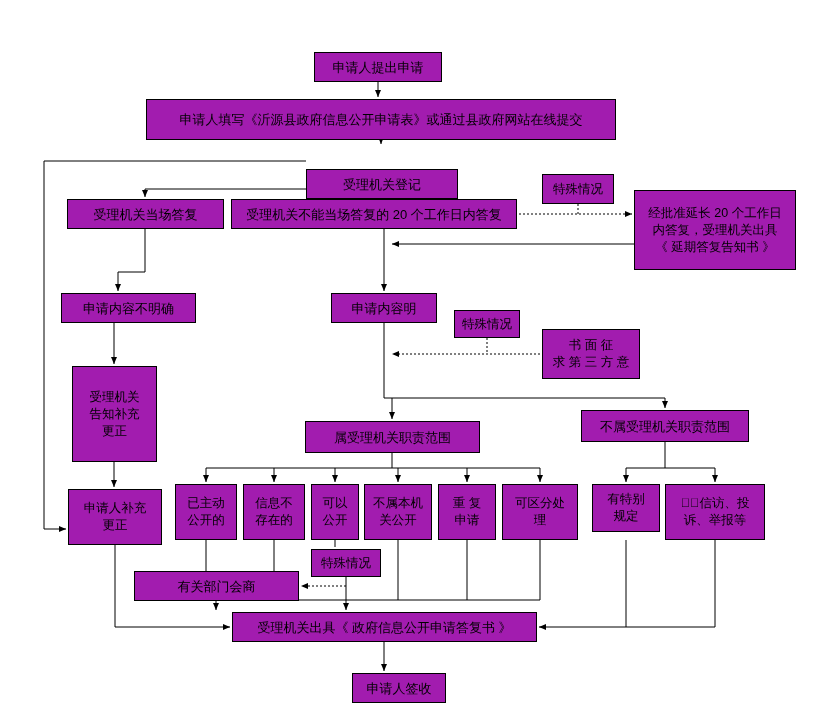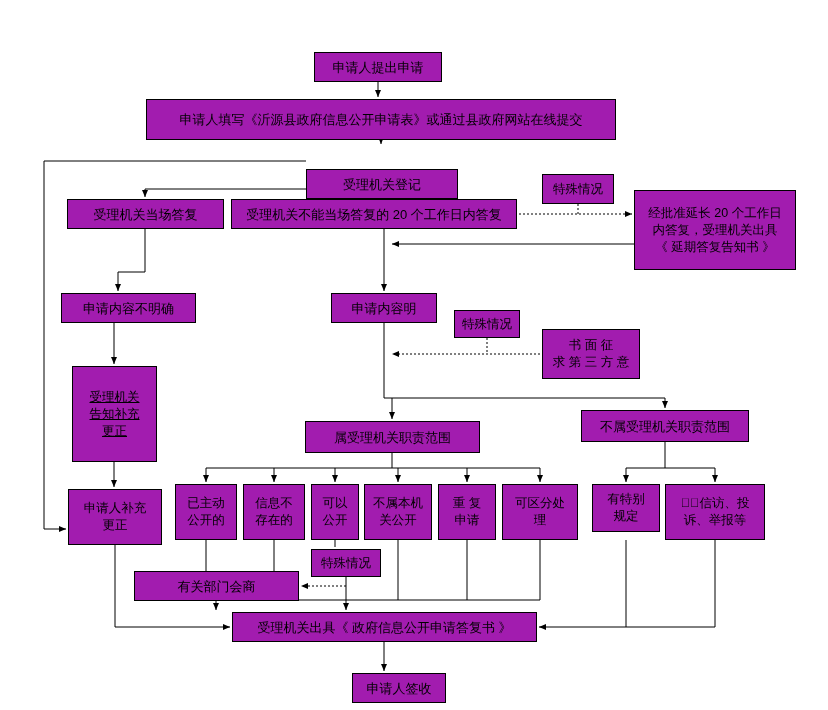--- a/index.html
+++ b/index.html
@@ -137,21 +137,21 @@
   <div class="node" style="left:231px;top:199px;width:286px;height:30px;">受理机关不能当场答复的 20 个工作日内答复</div>
   <div class="node nb" style="left:542px;top:174px;width:72px;height:30px;">特殊情况</div>
   <div class="node nb" style="left:634px;top:190px;width:162px;height:80px;">经批准延长 20 个工作日
 内答复，受理机关出具
 《 延期答复告知书 》</div>
   <div class="node" style="left:53px;top:293px;width:135px;height:30px;margin-left:8px;">申请内容不明确</div>
   <div class="node" style="left:331px;top:293px;width:106px;height:30px;">申请内容明</div>
   <div class="node nb" style="left:454px;top:310px;width:66px;height:28px;">特殊情况</div>
   <div class="node nb" style="left:542px;top:329px;width:98px;height:50px;">书 面 征
 求 第 三 方 意</div>
-  <div class="node nb" style="left:72px;top:366px;width:85px;height:96px;text-decoration:underline;">受理机关
+  <div class="node nb" style="left:72px;top:366px;width:85px;height:96px;">受理机关
 告知补充
 更正</div>
   <div class="node" style="left:305px;top:421px;width:175px;height:32px;">属受理机关职责范围</div>
   <div class="node" style="left:581px;top:410px;width:168px;height:32px;">不属受理机关职责范围</div>
   <div class="node nb" style="left:68px;top:489px;width:94px;height:56px;">申请人补充
 更正</div>
   <div class="node nb" style="left:175px;top:484px;width:62px;height:56px;">已主动
 公开的</div>
   <div class="node nb" style="left:243px;top:484px;width:62px;height:56px;">信息不
 存在的</div>

